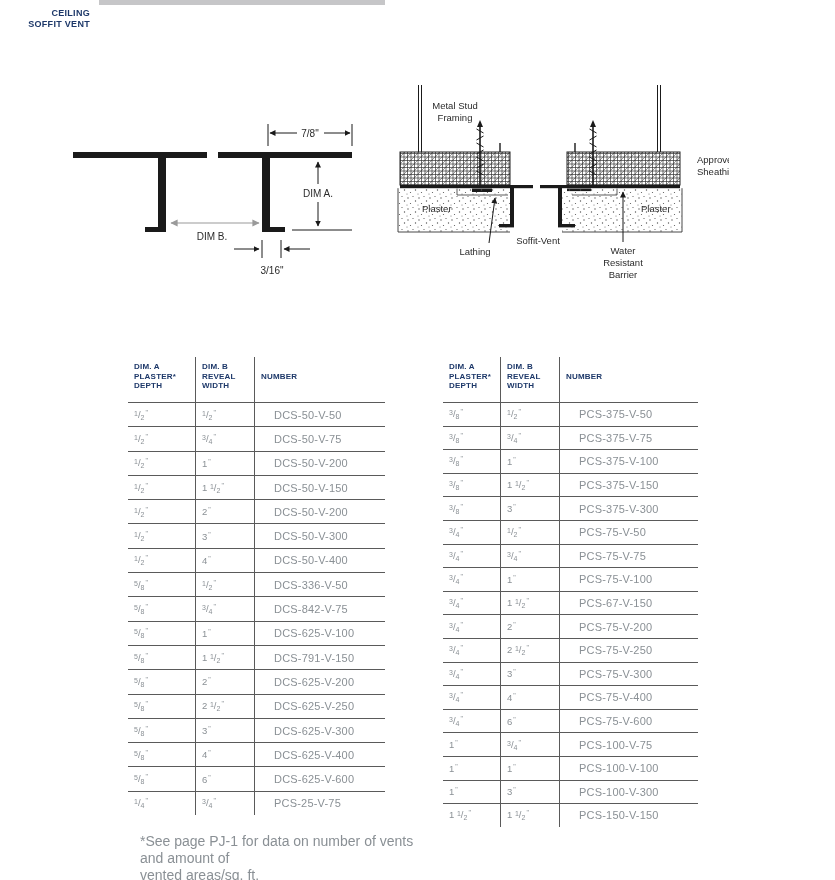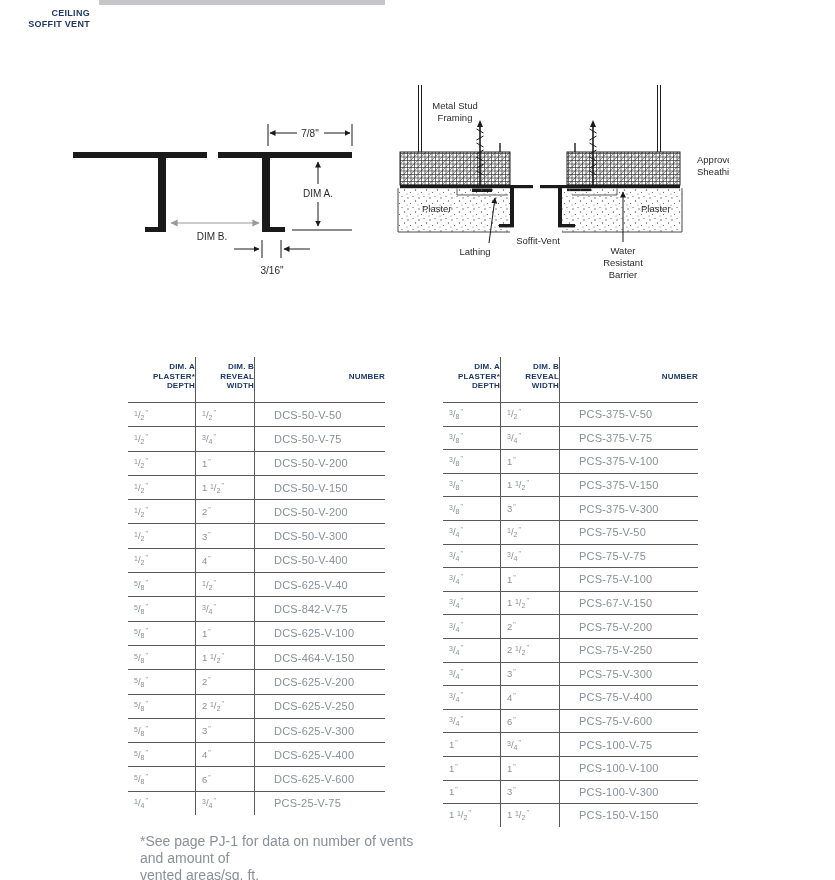--- a/index.html
+++ b/index.html
@@ -10,21 +10,21 @@
         font-family:"Liberation Sans", sans-serif;}
   .topbar{position:absolute;left:99px;top:0;width:286px;height:5px;background:var(--bar-gray);}
   .doc-title{position:absolute;left:0;top:8px;width:90px;text-align:right;
              color:var(--navy);font-size:9px;font-weight:bold;line-height:11px;letter-spacing:.3px;}
   .profile-svg{position:absolute;left:60px;top:100px;}
   .install-svg{position:absolute;left:395px;top:85px;}
   .tbl-wrap{position:absolute;top:357px;}
   #table-0{left:128px;}
   #table-1{left:443px;}
   .dims-table{border-collapse:collapse;table-layout:fixed;}
-  .dims-table th{vertical-align:top;text-align:right;padding:5px 0 0 6px;height:40px;
+  .dims-table th{vertical-align:top;text-align:left;padding:5px 0 0 6px;height:40px;
                  color:var(--navy);font-size:8px;line-height:9.5px;font-weight:bold;letter-spacing:.2px;
                  border-bottom:1px solid var(--line);}
   .dims-table th.c0,.dims-table th.c1,.dims-table td.c0,.dims-table td.c1{border-right:1px solid var(--line);}
   .dims-table td{padding:0 0 0 6px;border-bottom:1px solid var(--line);color:var(--text-gray);}
   .dims-table tr:last-child td{border-bottom:none;}
   #table-0 td{height:23.3px;} #table-1 td{height:22.6px;}
   #table-0 .c0{width:61px;} #table-0 .c1{width:52px;} #table-0 .c2{width:111px;}
   #table-1 .c0{width:51px;} #table-1 .c1{width:52px;} #table-1 .c2{width:119px;}
   .dims-table th div:only-child{margin-top:10px;}
   td.dim-cell{font-size:9.5px;}
@@ -228,36 +228,36 @@
             <td class="c2 num-cell">DCS-50-V-300</td>
           </tr>
           <tr>
             <td class="c0 dim-cell"><sup>1</sup>/<sub>2</sub><span class="in">"</span></td>
             <td class="c1 dim-cell">4<span class="in">"</span></td>
             <td class="c2 num-cell">DCS-50-V-400</td>
           </tr>
           <tr>
             <td class="c0 dim-cell"><sup>5</sup>/<sub>8</sub><span class="in">"</span></td>
             <td class="c1 dim-cell"><sup>1</sup>/<sub>2</sub><span class="in">"</span></td>
-            <td class="c2 num-cell">DCS-625-V-40</td>
+            <td class="c2 num-cell">DCS-336-V-50</td>
           </tr>
           <tr>
             <td class="c0 dim-cell"><sup>5</sup>/<sub>8</sub><span class="in">"</span></td>
             <td class="c1 dim-cell"><sup>3</sup>/<sub>4</sub><span class="in">"</span></td>
             <td class="c2 num-cell">DCS-842-V-75</td>
           </tr>
           <tr>
             <td class="c0 dim-cell"><sup>5</sup>/<sub>8</sub><span class="in">"</span></td>
             <td class="c1 dim-cell">1<span class="in">"</span></td>
             <td class="c2 num-cell">DCS-625-V-100</td>
           </tr>
           <tr>
             <td class="c0 dim-cell"><sup>5</sup>/<sub>8</sub><span class="in">"</span></td>
             <td class="c1 dim-cell">1 <sup>1</sup>/<sub>2</sub><span class="in">"</span></td>
-            <td class="c2 num-cell">DCS-464-V-150</td>
+            <td class="c2 num-cell">DCS-791-V-150</td>
           </tr>
           <tr>
             <td class="c0 dim-cell"><sup>5</sup>/<sub>8</sub><span class="in">"</span></td>
             <td class="c1 dim-cell">2<span class="in">"</span></td>
             <td class="c2 num-cell">DCS-625-V-200</td>
           </tr>
           <tr>
             <td class="c0 dim-cell"><sup>5</sup>/<sub>8</sub><span class="in">"</span></td>
             <td class="c1 dim-cell">2 <sup>1</sup>/<sub>2</sub><span class="in">"</span></td>
             <td class="c2 num-cell">DCS-625-V-250</td>

